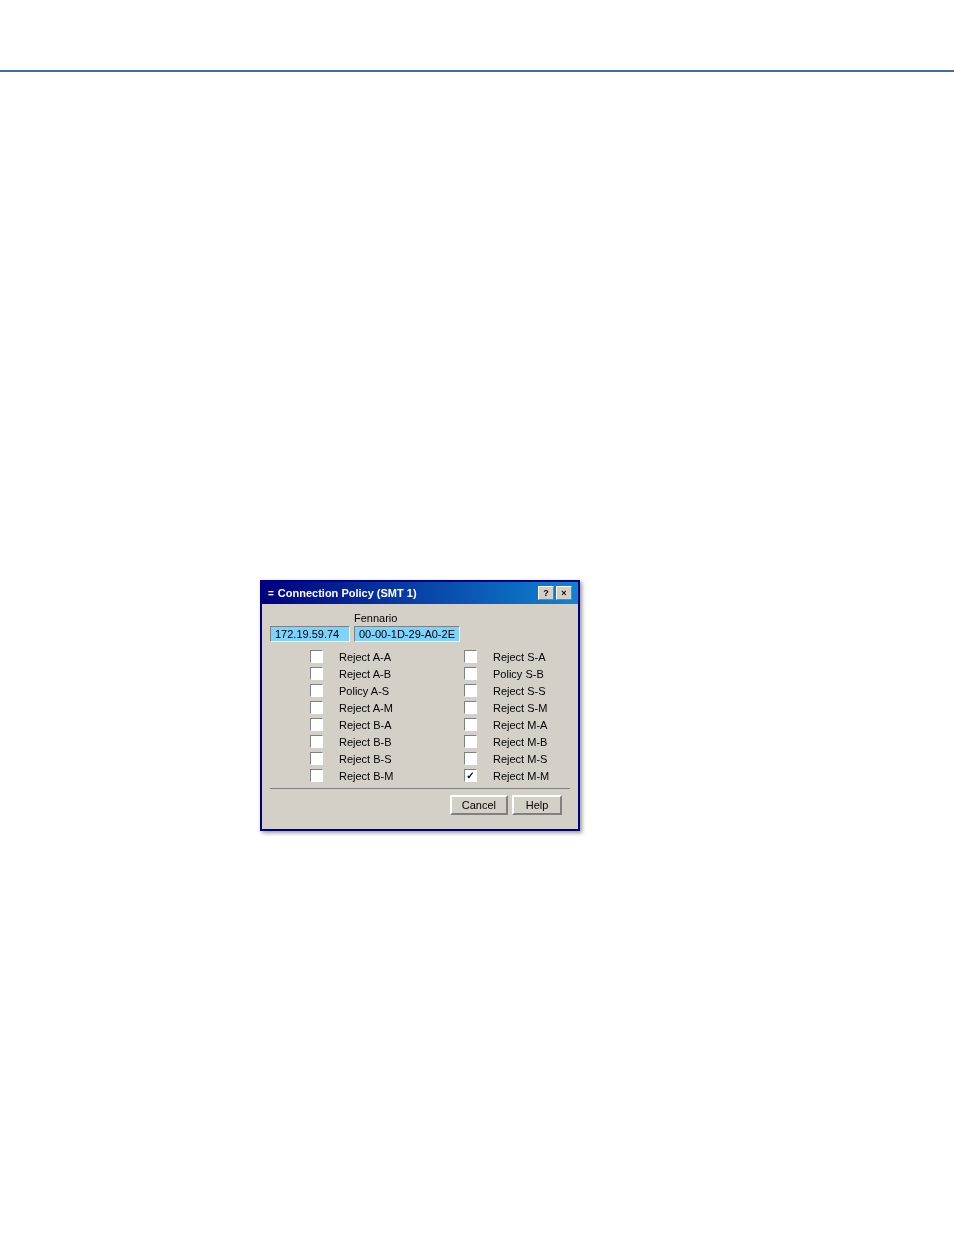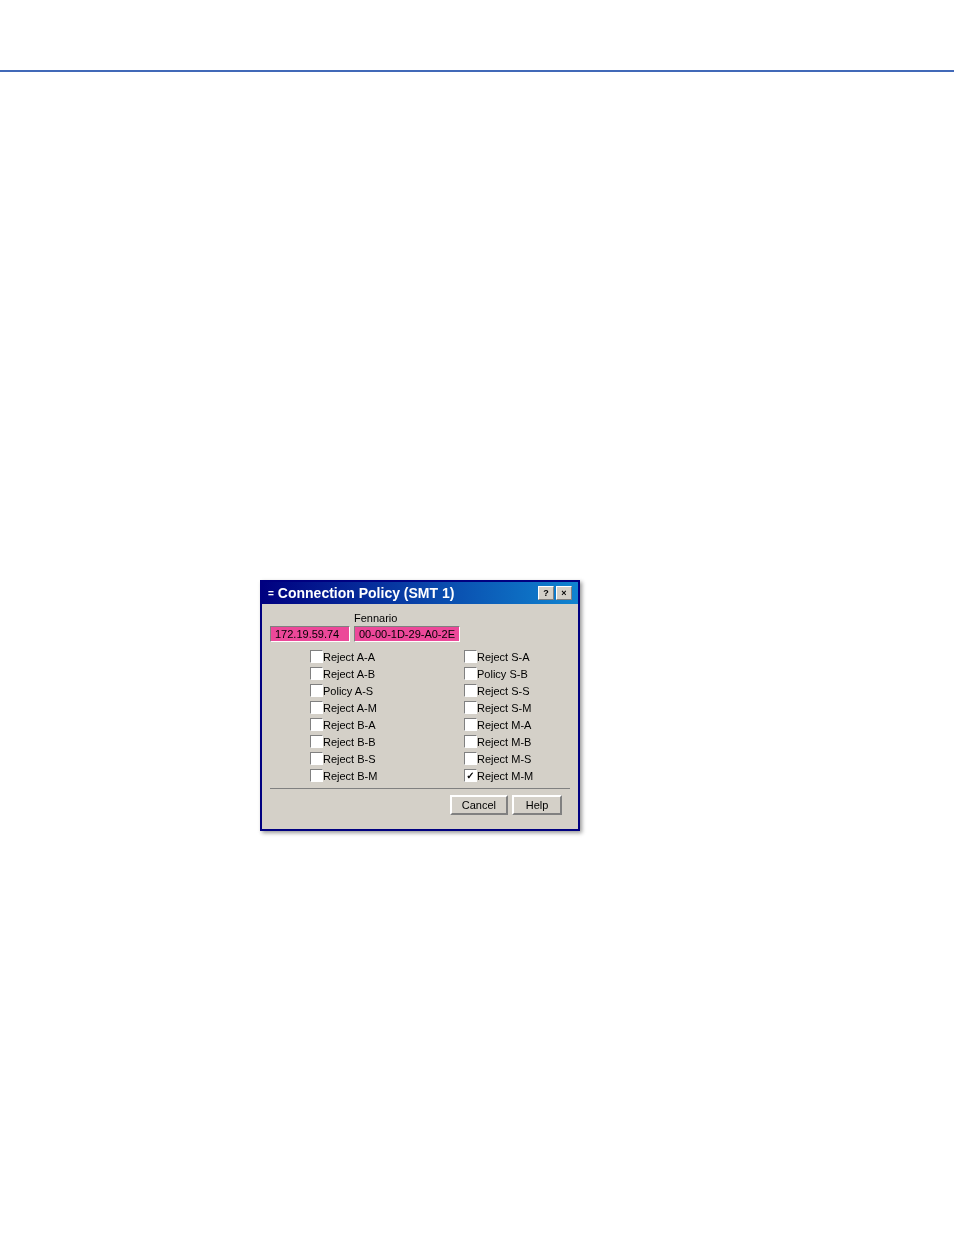--- a/index.html
+++ b/index.html
@@ -58,21 +58,21 @@
       font-size: 11px;
       font-weight: bold;
     }
 
     .dialog-icon {
       font-size: 10px;
       color: white;
     }
 
     .dialog-title-text {
-      font-size: 14px;
+      font-size: 11px;
       font-weight: bold;
       color: white;
     }
 
     .dialog-controls {
       display: flex;
       gap: 2px;
       align-items: center;
     }
 
@@ -90,21 +90,21 @@
       color: #000;
       cursor: pointer;
     }
 
     .dialog-body {
       padding: 8px;
       background: #d4d0c8;
     }
 
     .info-value {
-      background: #ec4899;
+      background: #7dd3fc;
       border: 1px solid;
       border-color: #808080 #ffffff #ffffff #808080;
       padding: 1px 4px;
       font-size: 11px;
       min-width: 80px;
     }
 
     .checkboxes-section {
       display: flex;
       gap: 8px;
@@ -114,21 +114,21 @@
     .checkbox-column {
       display: flex;
       flex-direction: column;
       gap: 4px;
       flex: 1;
     }
 
     .checkbox-item {
       display: flex;
       align-items: center;
-      gap: 0;
+      gap: 16px;
       font-size: 11px;
       padding-left: 40px;
     }
 
     .win-checkbox {
       width: 13px;
       height: 13px;
       border: 1px solid;
       border-color: #808080 #ffffff #ffffff #808080;
       background: white;

